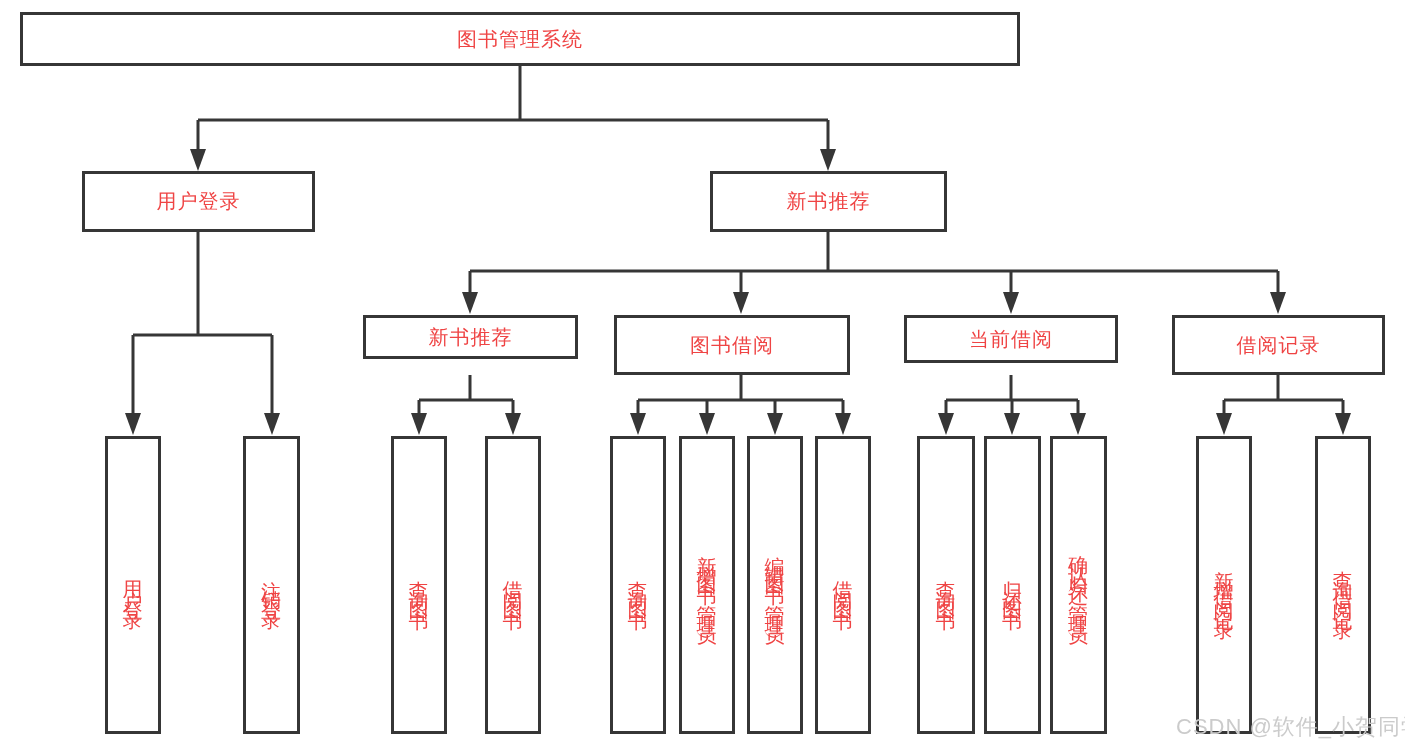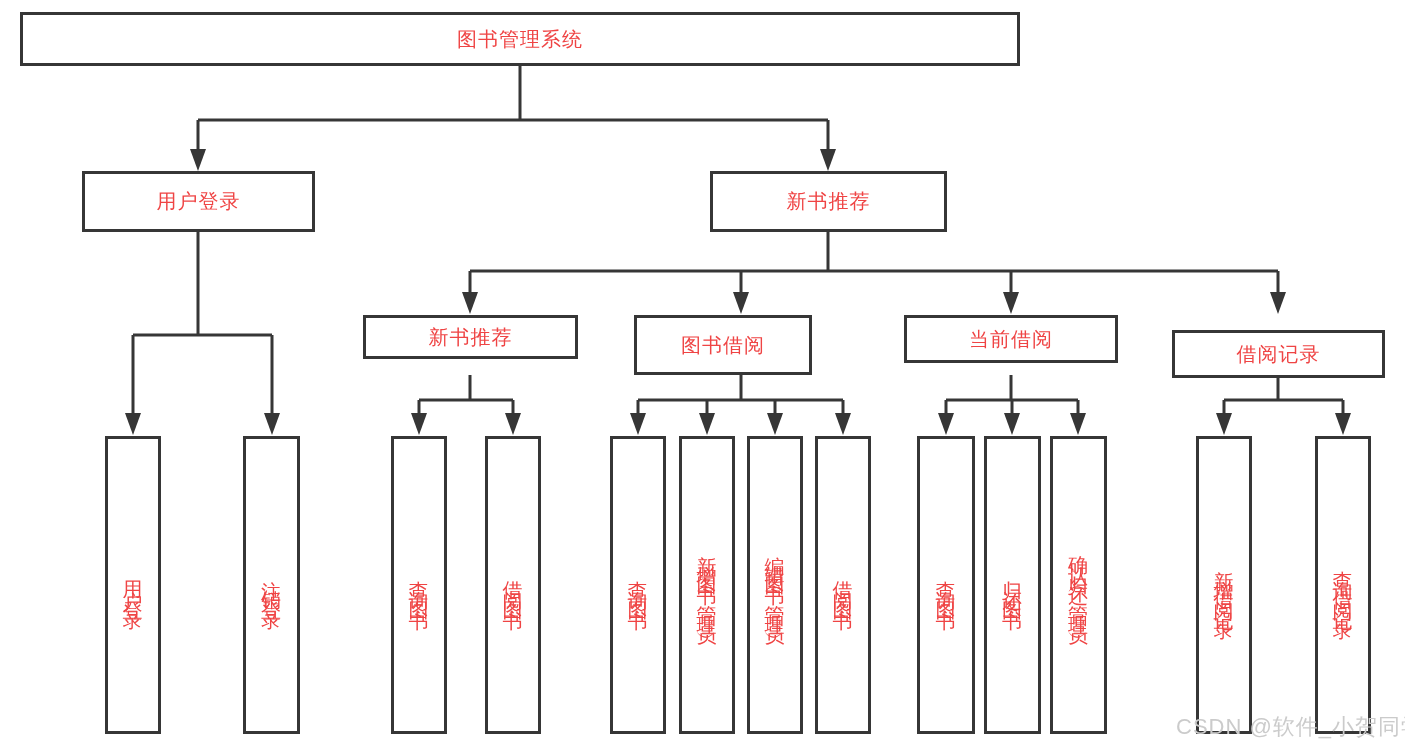--- a/index.html
+++ b/index.html
@@ -108,27 +108,27 @@
   <div class="box box-h" style="left:82px;top:171px;width:233px;height:61px">
     <span>用户登录</span>
   </div>
   <div class="box box-h" style="left:710px;top:171px;width:237px;height:61px">
     <span>新书推荐</span>
   </div>
 
   <div class="box box-h" style="left:363px;top:315px;width:215px;height:44px">
     <span>新书推荐</span>
   </div>
-  <div class="box box-h" style="left:634px;top:315px;width:178px;height:60px">
+  <div class="box box-h" style="left:614px;top:315px;width:236px;height:60px">
     <span>图书借阅</span>
   </div>
   <div class="box box-h" style="left:904px;top:315px;width:214px;height:48px">
     <span>当前借阅</span>
   </div>
-  <div class="box box-h" style="left:1172px;top:330px;width:213px;height:48px">
+  <div class="box box-h" style="left:1172px;top:315px;width:213px;height:60px">
     <span>借阅记录</span>
   </div>
 
   <div class="box box-v" style="left:105px;width:56px">
     <span class="vtext">用户登录</span>
   </div>
   <div class="box box-v" style="left:243px;width:57px">
     <span class="vtext">注销登录</span>
   </div>
 

